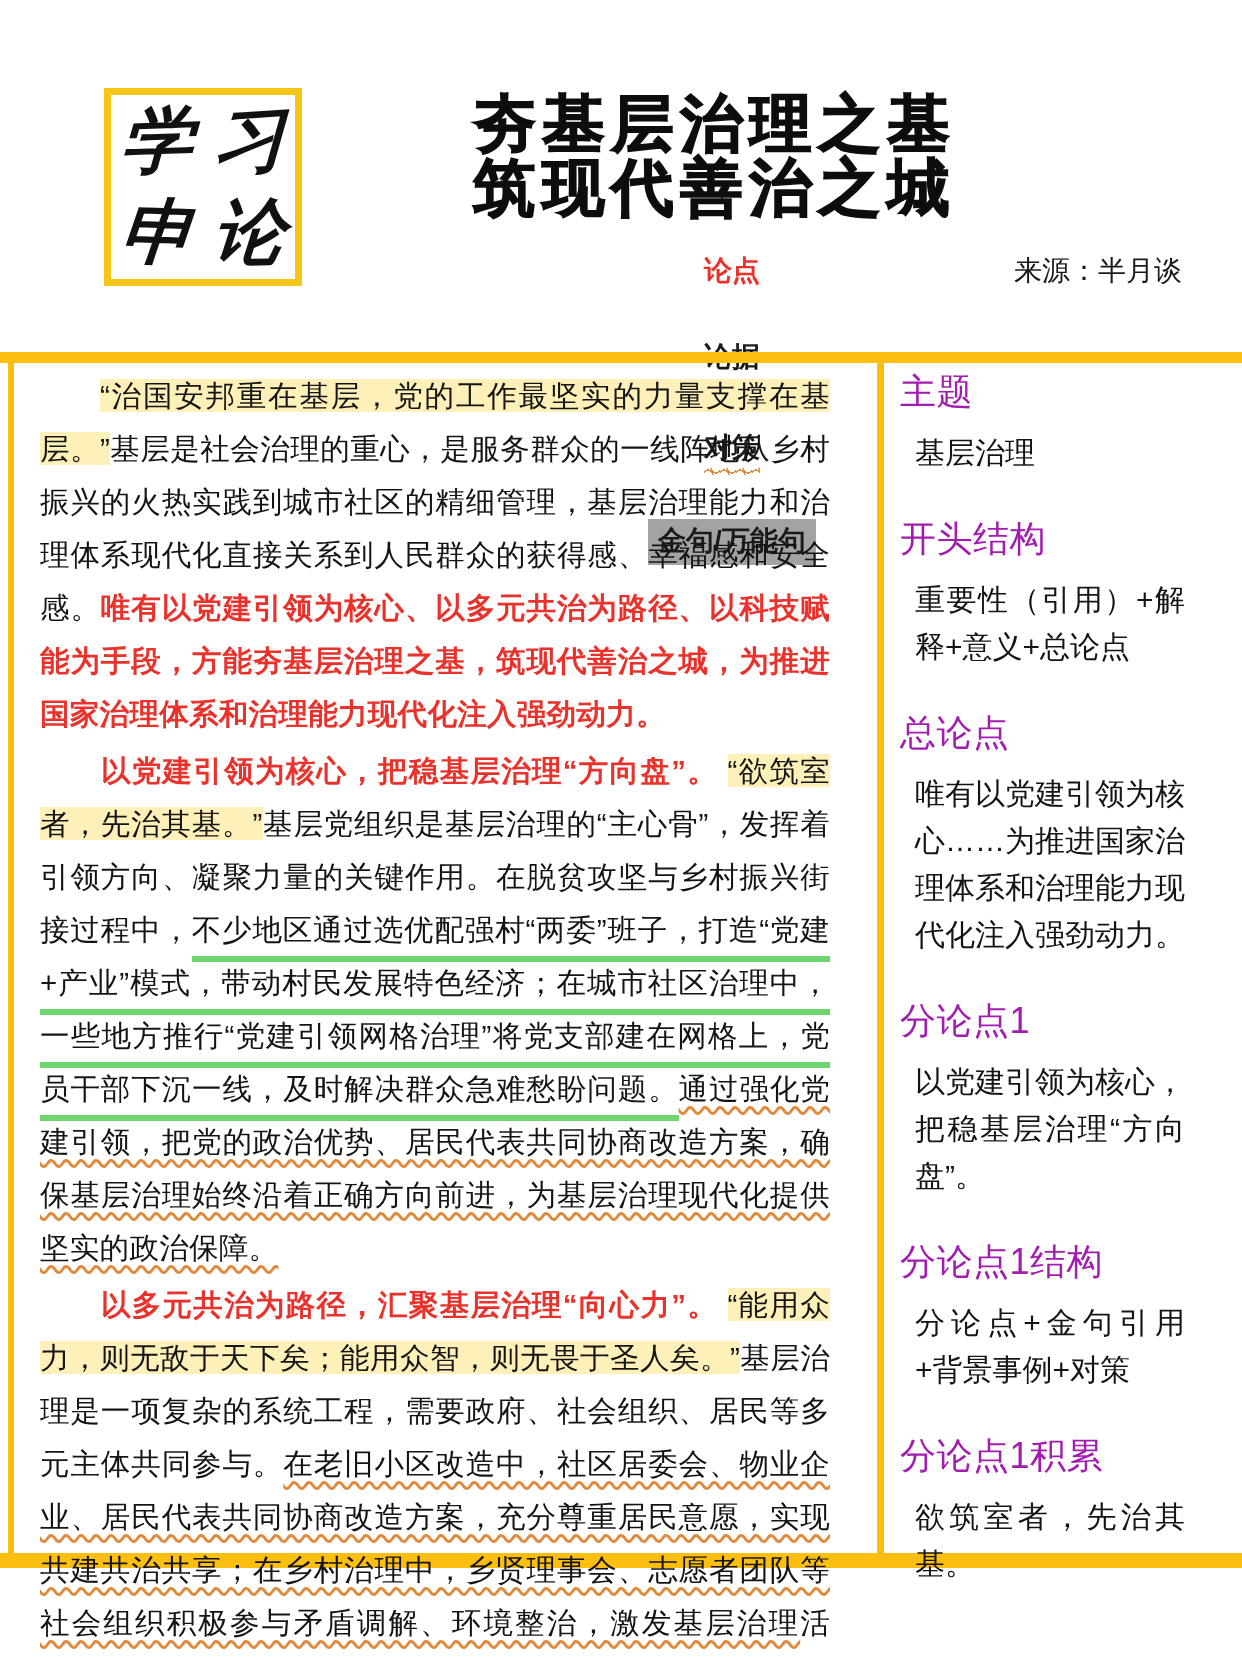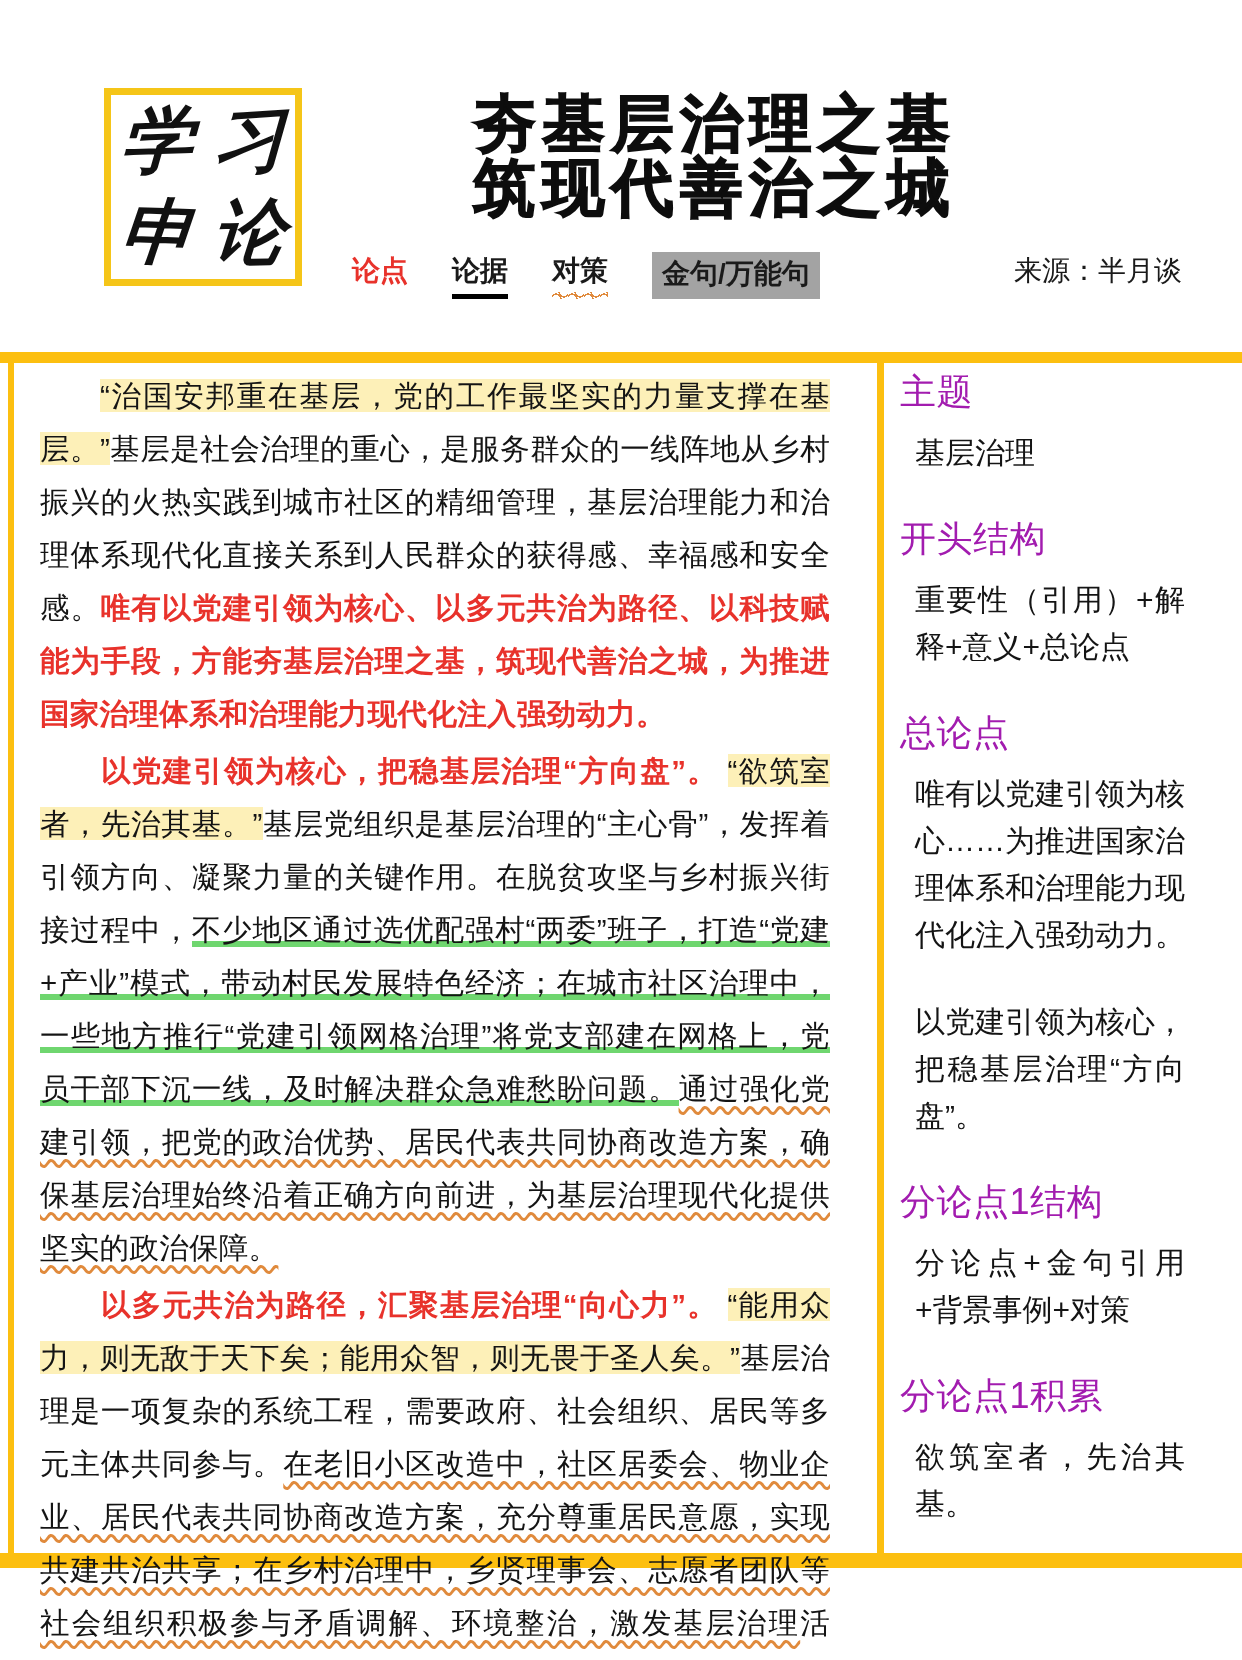--- a/index.html
+++ b/index.html
@@ -62,21 +62,23 @@
     white-space:nowrap;
     font-family:"DejaVu Sans","Liberation Sans",sans-serif;
     -webkit-text-stroke:1.6px #0d0d0d;
   }
 
   .legend{
     position:absolute;
     left:352px; top:252px;
     width:760px;
     display:flex;
+    align-items:center;
     gap:44px;
+    flex-direction:column;
   }
   .lg{
     font-size:28px;
     font-weight:700;
     color:#1a1a1a;
     white-space:nowrap;
     position:relative;
     padding-bottom:4px;
   }
   .lg.red{color:#e8322b;}
@@ -151,21 +153,21 @@
     letter-spacing:0.3px;
   }
   .ind{display:inline-block;width:60px;}
 
   .hl{background:#fdf0b8;}
   .pt{color:#e8322b;font-weight:700;}
 
   
   .ev{
     box-shadow:inset 0 -6px 0 0 #6fd66f;
-    padding-bottom:1px;
+    padding-bottom:16px;
   }
   
   .cm{
     text-decoration:underline;
     text-decoration-style:wavy;
     text-decoration-color:#e08a3c;
     text-decoration-thickness:3px;
     text-underline-offset:7px;
   }
 
@@ -252,20 +254,21 @@
       <div class="sb-h">开头结构</div>
       <div class="sb-t wide">重要性（引用）+解释+意义+总论点</div>
     </div>
 
     <div class="sb-block">
       <div class="sb-h">总论点</div>
       <div class="sb-t">唯有以党建引领为核心……为推进国家治理体系和治理能力现代化注入强劲动力。</div>
     </div>
 
     <div class="sb-block">
+      <div class="sb-h">分论点1</div>
       <div class="sb-t wide">以党建引领为核心，把稳基层治理“方向盘”。</div>
     </div>
 
     <div class="sb-block">
       <div class="sb-h">分论点1结构</div>
       <div class="sb-t">分论点+金句引用+背景事例+对策</div>
     </div>
 
     <div class="sb-block">
       <div class="sb-h">分论点1积累</div>

